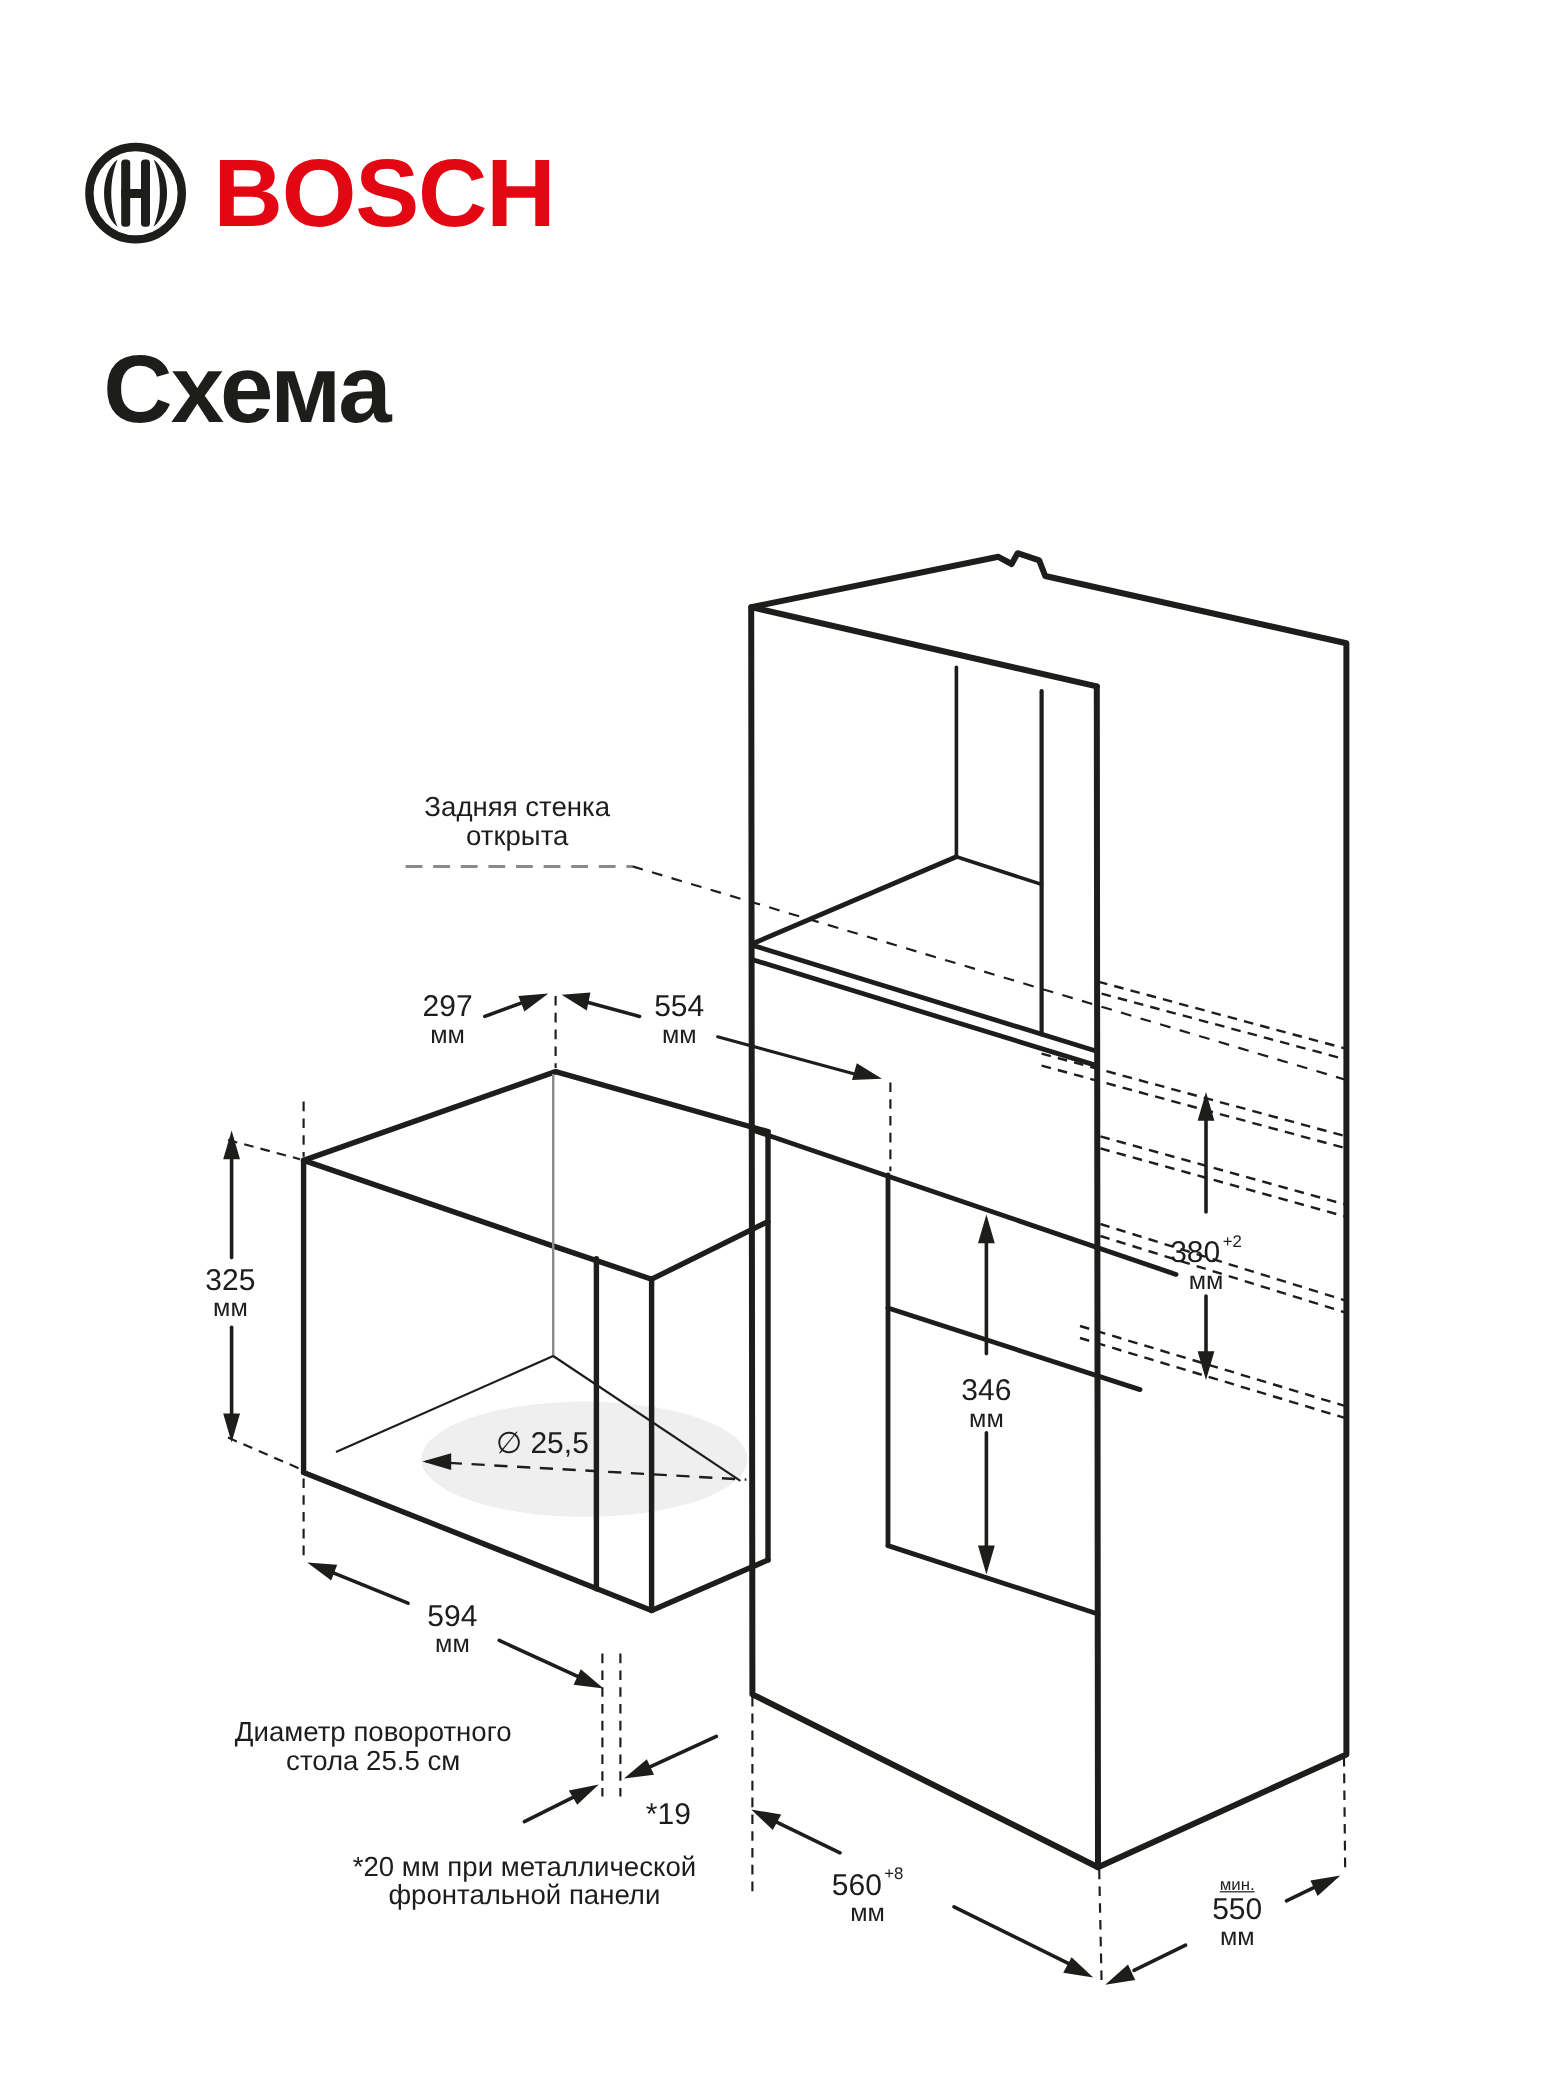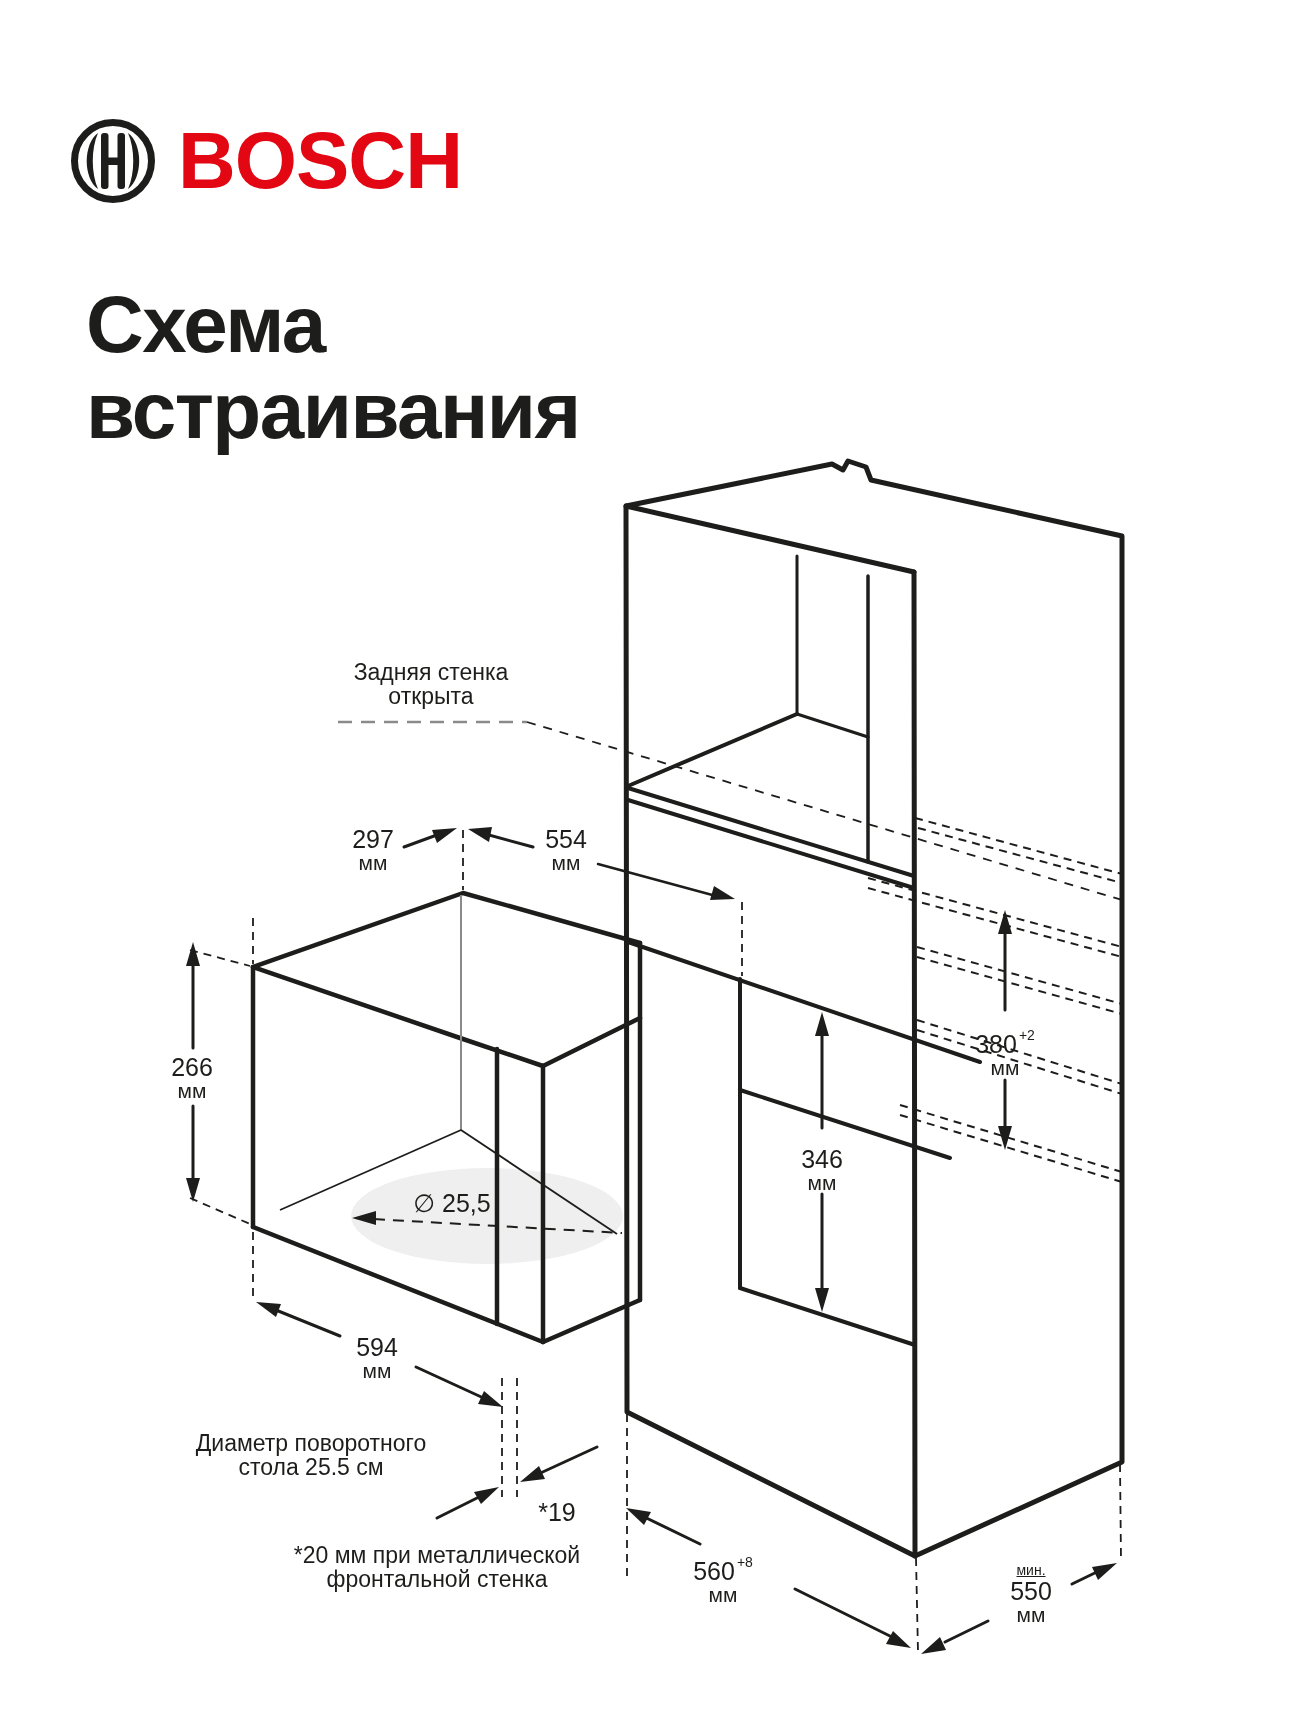--- a/index.html
+++ b/index.html
@@ -161,50 +161,49 @@
       <path d="M58,15 C73,26 73,60 58,71 C65,55 65,31 58,15 Z" fill="#1d1d1b"></path>
       <rect x="31" y="15" width="7.5" height="56" rx="3" fill="#1d1d1b"></rect>
       <rect x="47.5" y="15" width="7.5" height="56" rx="3" fill="#1d1d1b"></rect>
       <rect x="31" y="39.5" width="24" height="7.5" fill="#1d1d1b"></rect>
     </svg>
     <div class="logo-word">BOSCH</div>
   </div>
 
   <div class="title">
     <span>Схема</span>
-    <span>встраивания</span>
   </div>
 
   <div class="lbl note" style="left:431px;top:684px;">
     <span class="l">Задняя стенка</span>
     <span class="l">открыта</span>
   </div>
 
   <div class="lbl note" style="left:311px;top:1455px;">
     <span class="l">Диаметр поворотного</span>
     <span class="l">стола 25.5 см</span>
   </div>
 
   <div class="lbl note" style="left:437px;top:1567px;">
     <span class="l">*20 мм при металлической</span>
-    <span class="l">фронтальной стенка</span>
+    <span class="l">фронтальной панели</span>
   </div>
 
   <div class="lbl dim" style="left:357px;top:850px;margin-left:16px;">
     <span class="num">297</span>
     <span class="unit">мм</span>
   </div>
 
   <div class="lbl dim" style="left:566px;top:850px;">
     <span class="num">554</span>
     <span class="unit">мм</span>
   </div>
 
   <div class="lbl dim" style="left:192px;top:1078px;">
-    <span class="num">266</span>
+    <span class="num">325</span>
     <span class="unit">мм</span>
   </div>
 
   <div class="lbl dim" style="left:822px;top:1170px;">
     <span class="num">346</span>
     <span class="unit">мм</span>
   </div>
 
   <div class="lbl dim" style="left:1005px;top:1050px;">
     <span class="num">

